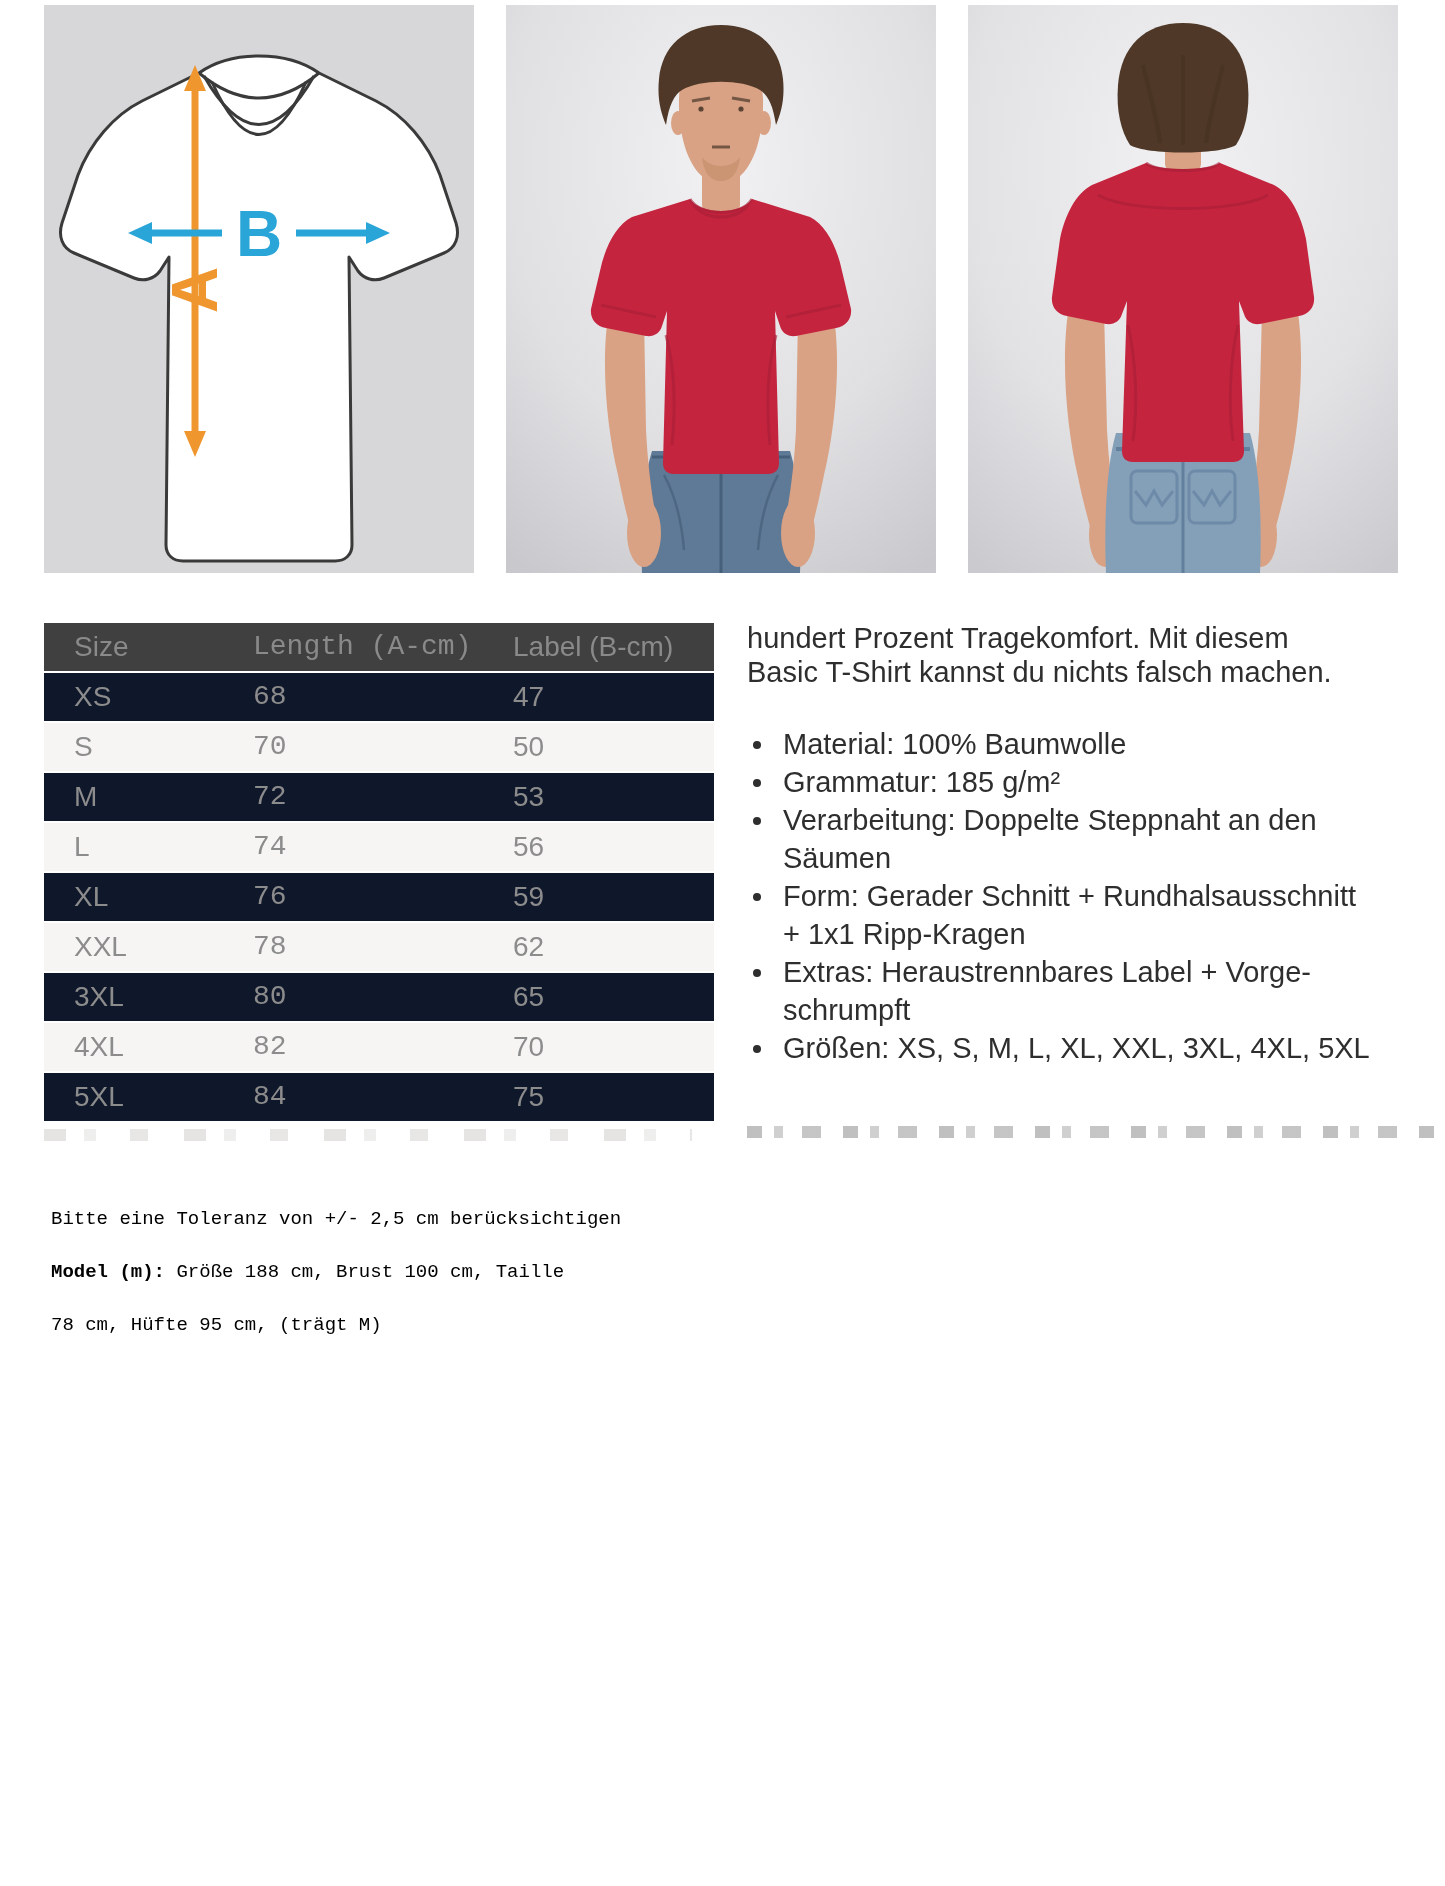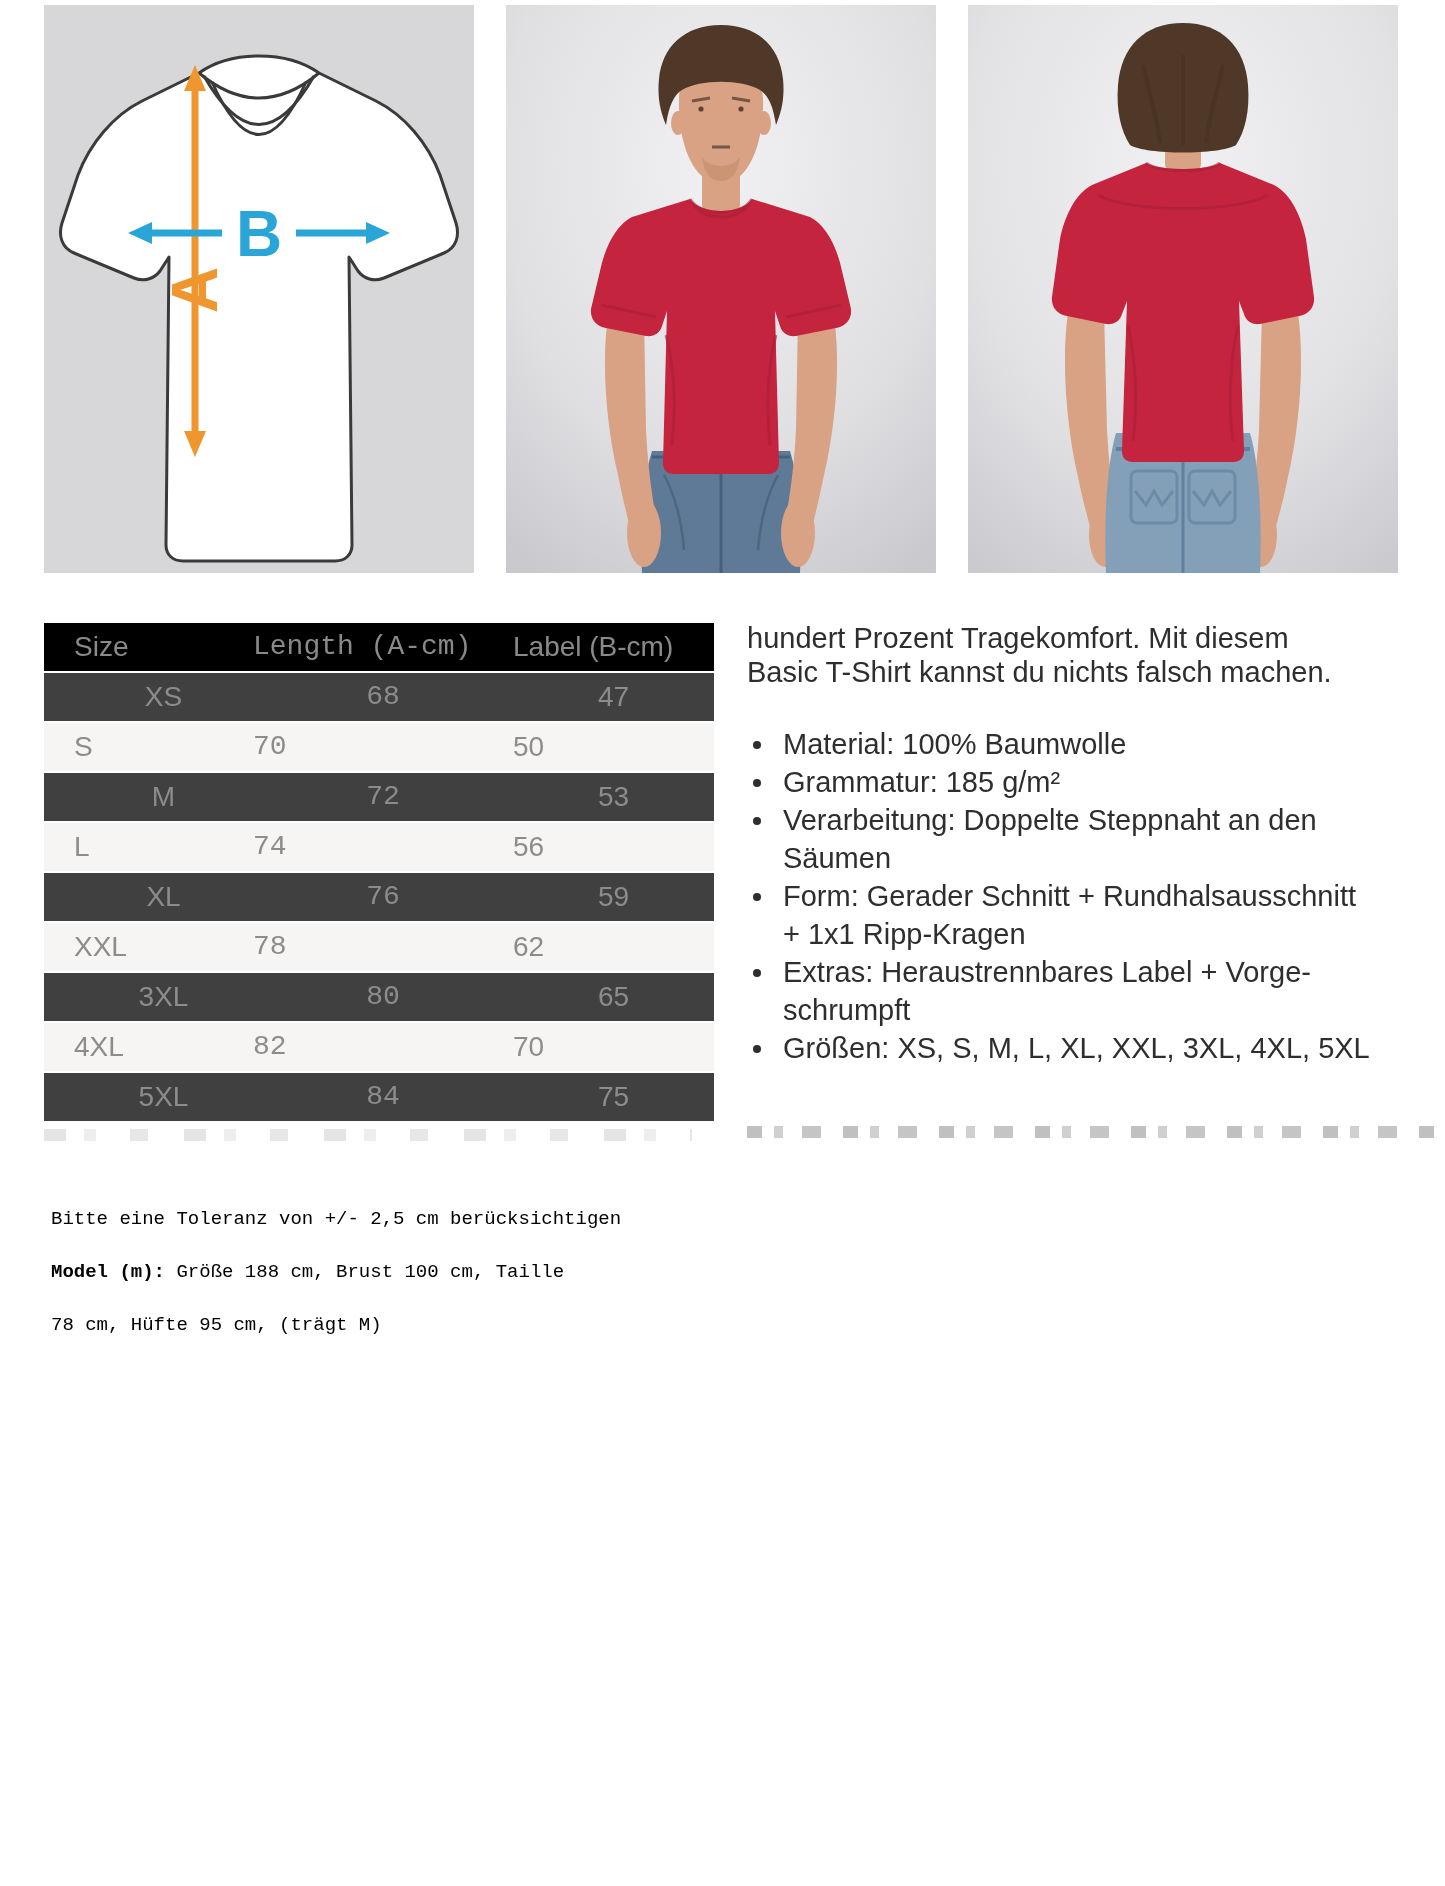--- a/index.html
+++ b/index.html
@@ -11,22 +11,22 @@
   
   .prod-img{position:absolute;top:5px;height:568px;width:430px;overflow:hidden;}
   #img-diagram{left:44px;background:#d7d7d9;}
   #img-front{left:506px;}
   #img-back{left:968px;}
   .prod-img svg{display:block;width:100%;height:100%;}
 
   
   .size-table{position:absolute;left:44px;top:623px;width:670px;font-size:28px;color:#8c8c8c;}
   .t-row{display:flex;height:48px;line-height:48px;border-bottom:2px solid #ffffff;}
-  .t-row.header{background:#000000;color:#8a8a8a;}
-  .t-row.dark{background:#404040;text-align:center;}
+  .t-row.header{background:#404040;color:#8a8a8a;}
+  .t-row.dark{background:#0f172a;}
   .t-row.light{background:#f6f5f4;}
   .c1{width:179px;padding-left:30px;}
   .c2{width:260px;font-family:Liberation Mono, monospace;}
   .c3{flex:1;}
 
   
   .clip-strip{position:absolute;height:12px;overflow:hidden;}
   #clip-left{left:44px;top:1129px;width:648px;opacity:.45;
     background:repeating-linear-gradient(90deg,
       rgba(150,148,144,.55) 0 22px, transparent 22px 40px,

